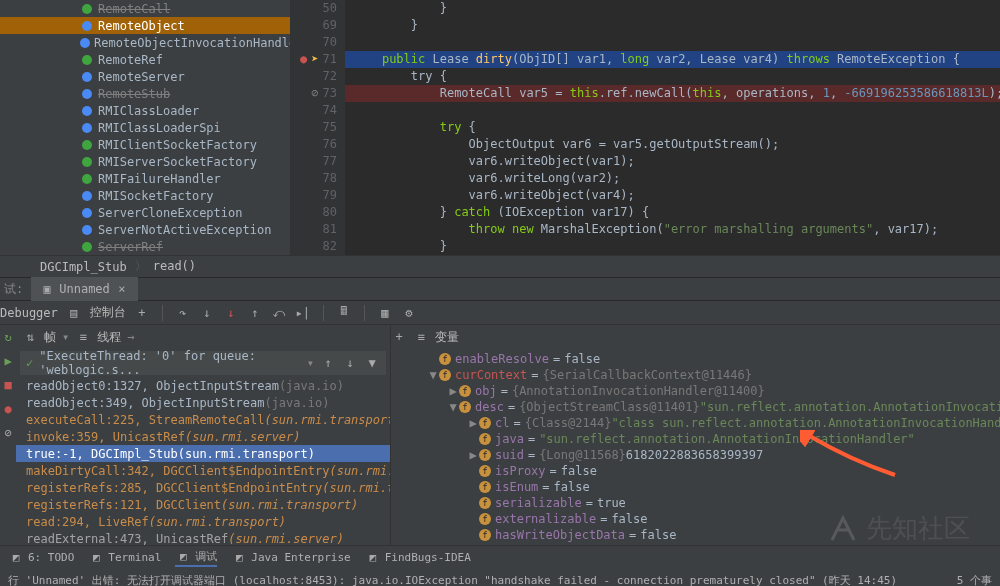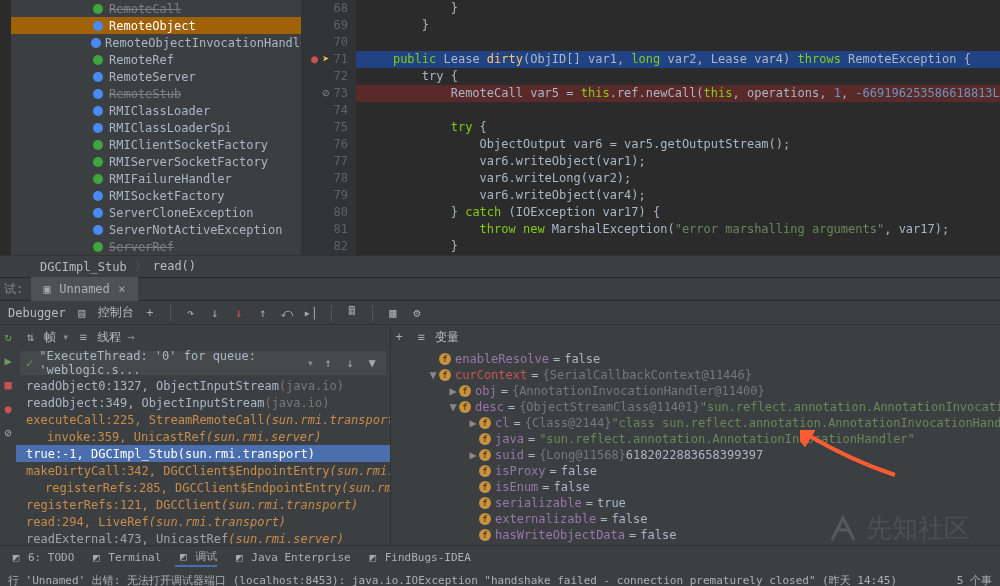--- a/index.html
+++ b/index.html
@@ -1,18 +1,18 @@
 <!DOCTYPE html>
 <html><head>
 <meta charset="utf-8">
 <style>
   * { margin:0; padding:0; box-sizing:border-box; font-family:"Menlo","Consolas",monospace; }
   body { background:#2b2b2b; color:#a9b7c6; font-size:12px; width:1000px; height:586px; overflow:hidden; position:relative; }
   .top { display:flex; height:255px; }
-  .tree { width:290px; background:#3c3f41; overflow:hidden;margin-left:11px; }
+  .tree { width:290px; background:#3c3f41; overflow:hidden; }
   .tree-row { display:flex; align-items:center; height:17px; padding-left:80px; gap:4px; white-space:nowrap; }
   .tree-row.sel { background:#a16207; color:#fff; }
   .tree-row .ico { width:14px; height:14px; display:inline-flex; align-items:center; justify-content:center; }
   .cls { width:10px; height:10px; border-radius:50%; background:#4a8af4; display:inline-block; font-size:8px; }
   .iface { width:10px; height:10px; border-radius:50%; background:#3fa63f; display:inline-block; }
   .strike { text-decoration:line-through; color:#808080; }
   .editor { flex:1; background:#2b2b2b; display:flex; overflow:hidden; position:relative; }
   .gutter { width:55px; background:#313335; color:#606366; text-align:right; padding-right:8px; line-height:17px; position:relative; }
   .gutter .ln { height:17px; display:flex; justify-content:flex-end; align-items:center; gap:4px; }
   .code { flex:1; line-height:17px; white-space:pre; overflow:hidden; }
@@ -23,21 +23,21 @@
   .fn { color:#ffc66d; }
   .ty { color:#a9b7c6; }
   .str { color:#6a8759; }
   .num { color:#6897bb; }
   .crumb { height:22px; background:#3c3f41; display:flex; align-items:center; padding-left:40px; gap:8px; color:#bbb; border-top:1px solid #323232;}
   .crumb span+span::before { content:"〉"; color:#666; margin-right:6px; }
   .tabbar { height:24px; background:#3c3f41; border-top:1px solid #282828;border-bottom:1px solid #282828;display:flex; align-items:center; padding-left:4px; gap:2px; color:#b0b0b0;}
   .tabbar .label { color:#888; margin-right:6px; }
   .tabbar .tab { padding:4px 8px; display:flex; gap:4px; align-items:center;}
   .tabbar .tab.active { background:#4e5254; }
-  .toolbar { height:24px; background:#3c3f41; display:flex; align-items:center; gap:8px; padding:0 8px; border-bottom:1px solid #323232;}
+  .toolbar { height:24px; background:#3c3f41; display:flex; align-items:center; gap:8px; padding:0 0; border-bottom:1px solid #323232;}
   .toolbar .lbl { color:#bbb; }
   .toolbar .sep { width:1px; height:16px; background:#555; margin:0 4px;}
   .ticon { width:16px; height:16px; display:inline-flex; align-items:center; justify-content:center; color:#aaa; }
   .debug { display:flex; height:220px; }
   .dleft { width:18px; background:#3c3f41; display:flex; flex-direction:column; align-items:center; padding-top:4px; gap:8px;}
   .frames { width:375px; background:#3c3f41; display:flex; flex-direction:column; border-right:1px solid #323232;}
   .frames-hdr { height:24px; display:flex; align-items:center; gap:6px; padding:0 6px;}
   .frames-hdr .title { color:#bbb;}
   .thread-row { height:24px; background:#45494a; margin:2px 4px; display:flex; align-items:center; padding:0 6px; gap:6px;}
   .chk { color:#6a9f59; }
@@ -155,21 +155,21 @@
       </div>
       <div class="tree-row">
         <span class="ico">
           <span class="iface"></span>
         </span>
         <span class="strike">ServerRef</span>
       </div>
     </div>
   <div class="editor">
     <div class="gutter" id="gutter">
-        <div class="ln">68</div>
+        <div class="ln">50</div>
         <div class="ln">69</div>
         <div class="ln">70</div>
         <div class="ln"><span style="color:#c75450;">●</span><span style="color:#efc349;">➤</span>71</div>
         <div class="ln">72</div>
         <div class="ln"><span style="color:#808080;">⊘</span>73</div>
         <div class="ln">74</div>
         <div class="ln">75</div>
         <div class="ln">76</div>
         <div class="ln">77</div>
         <div class="ln">78</div>
@@ -243,33 +243,33 @@
         </div>
         <div class="frame">
           <span>readObject:349, ObjectInputStream</span> 
           <span class="loc"> (java.io)</span>
         </div>
         <div class="frame">
           <span style="color:#c98c4a;">executeCall:225, StreamRemoteCall</span> 
           <span class="loc2"> (sun.rmi.transport)</span>
         </div>
         <div class="frame">
-          <span style="color:#c98c4a;margin-left:21px;">invoke:359, UnicastRef</span> 
+          <span style="color:#c98c4a;">invoke:359, UnicastRef</span> 
           <span class="loc2"> (sun.rmi.server)</span>
         </div>
         <div class="frame sel">
           <span>true:-1, DGCImpl_Stub</span> 
           <span class=""> (sun.rmi.transport)</span>
         </div>
         <div class="frame">
           <span style="color:#c98c4a;">makeDirtyCall:342, DGCClient$EndpointEntry</span> 
           <span class="loc2"> (sun.rmi.transport)</span>
         </div>
         <div class="frame">
-          <span style="color:#c98c4a;margin-left:19px;">registerRefs:285, DGCClient$EndpointEntry</span> 
+          <span style="color:#c98c4a;">registerRefs:285, DGCClient$EndpointEntry</span> 
           <span class="loc2"> (sun.rmi.transport)</span>
         </div>
         <div class="frame">
           <span style="color:#c98c4a;">registerRefs:121, DGCClient</span> 
           <span class="loc2"> (sun.rmi.transport)</span>
         </div>
         <div class="frame">
           <span style="color:#c98c4a;">read:294, LiveRef</span> 
           <span class="loc2"> (sun.rmi.transport)</span>
         </div>

